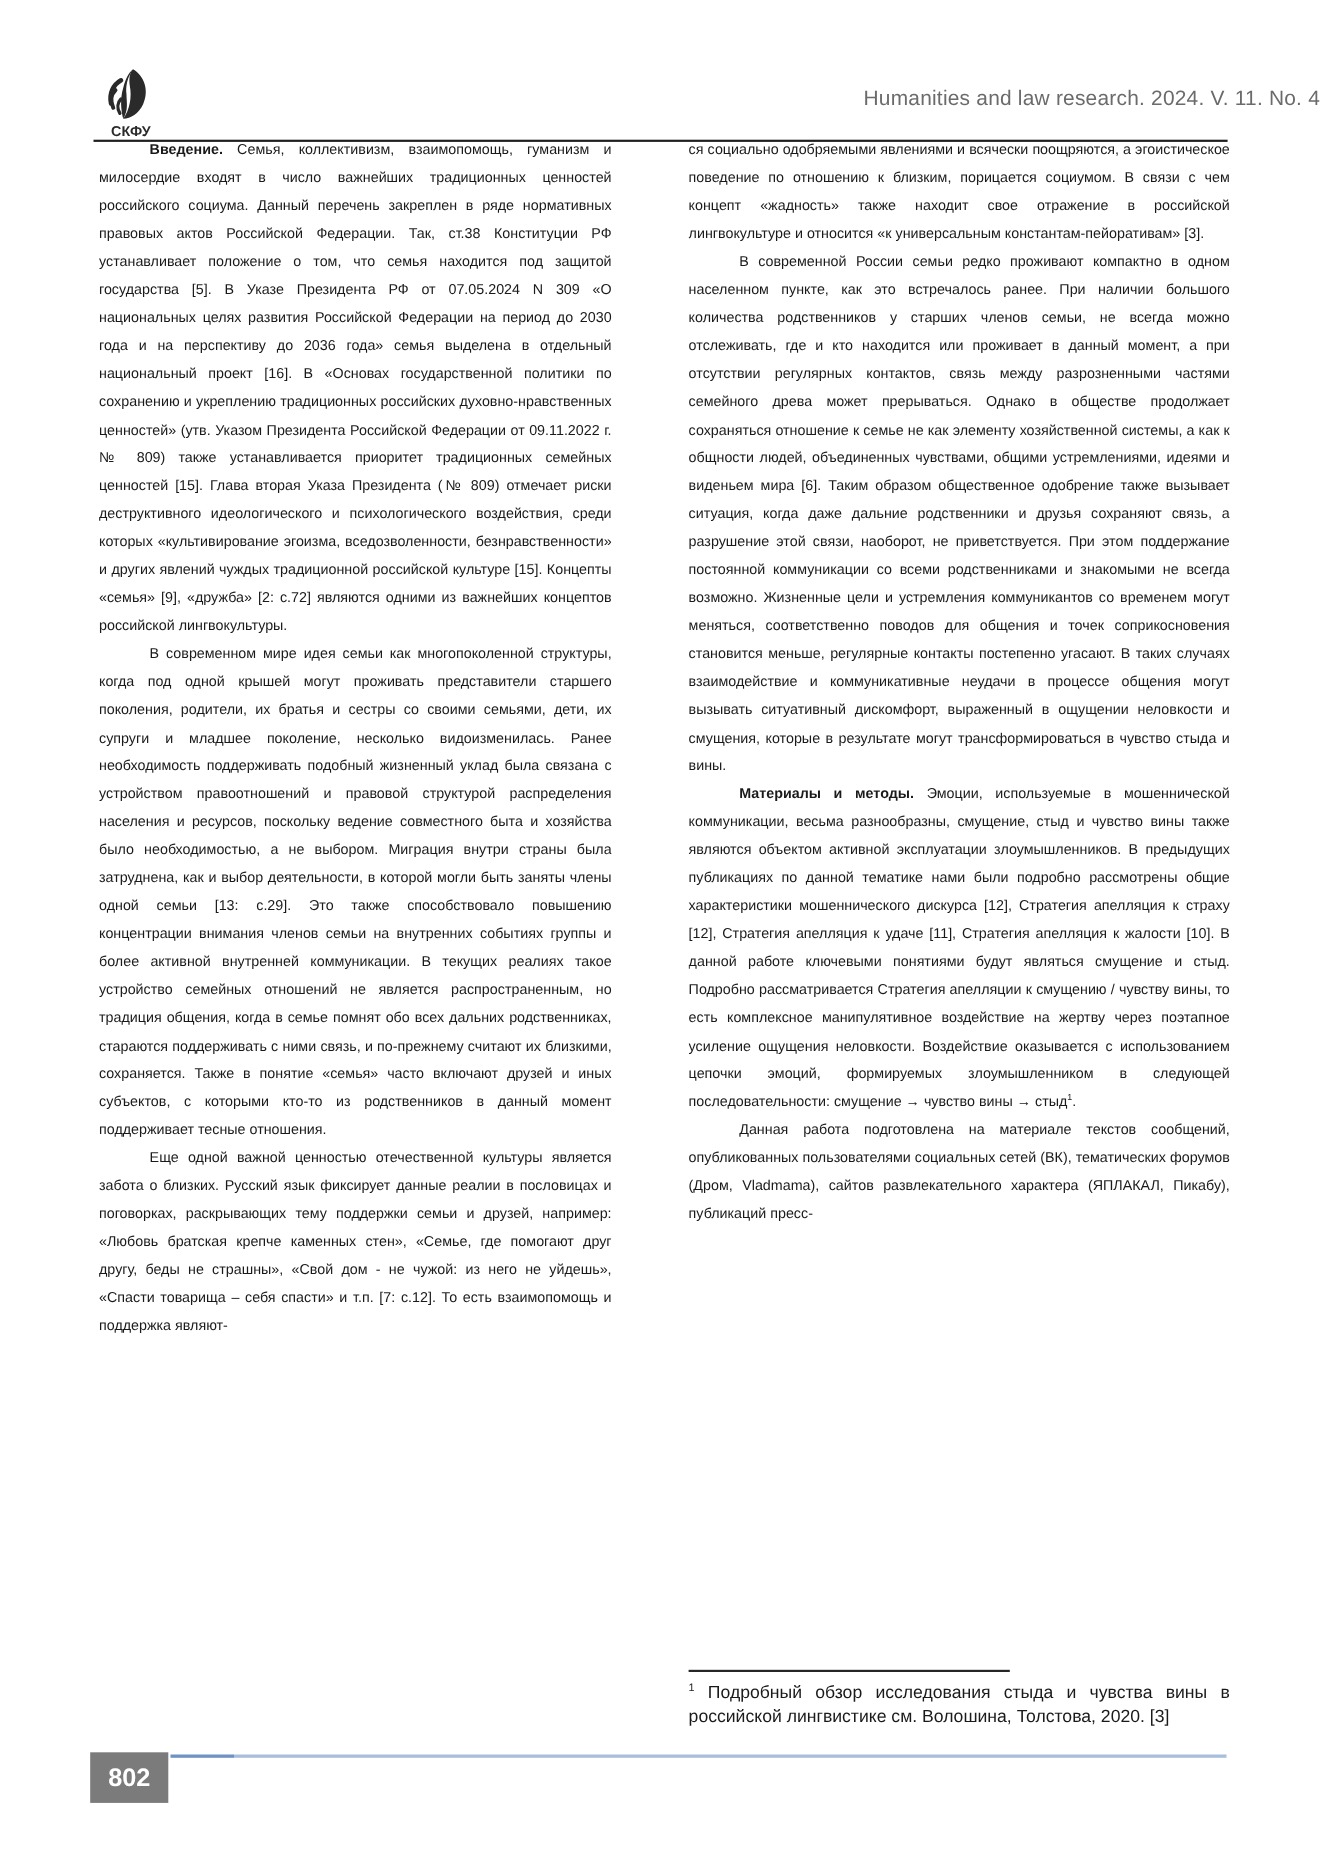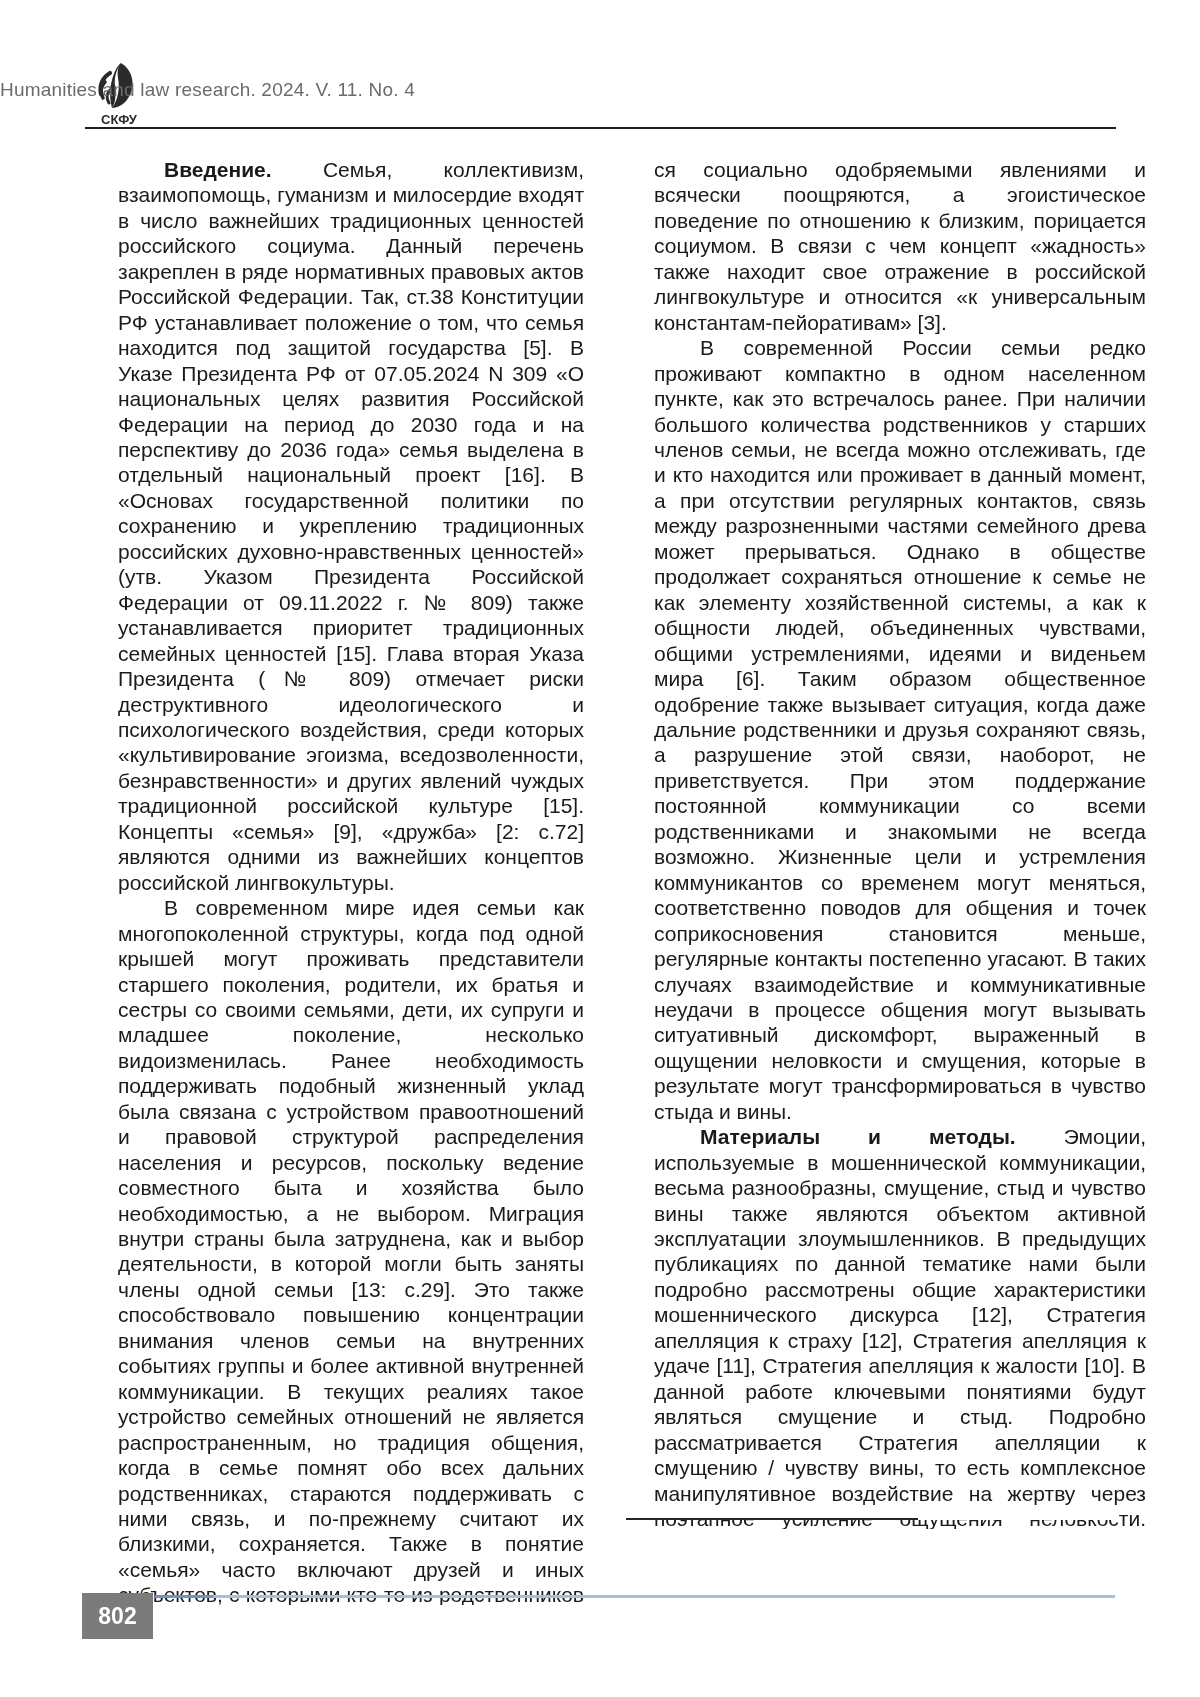--- a/index.html
+++ b/index.html
@@ -7,30 +7,30 @@
   body {
     position:relative;
     height:1697px;
     background:#ffffff;
     font-family:"Liberation Sans", sans-serif;
     color:#1a1a1a;
     overflow:hidden;
   }
   .journal-title {
     position:absolute; top:79px; left:0; width:1200px;
-    text-align:left; font-size:19px; color:#6b6b6b; letter-spacing:0.2px;
+    text-align:right; font-size:19px; color:#6b6b6b; letter-spacing:0.2px;
   }
   .logo { position:absolute; left:88px; top:60px; width:60px; height:70px;font-weight:bold; }
   .header-rule {
     position:absolute; left:85px; top:127px; width:1031px; height:2px; background:#1f1f1f;
   }
   .col {
-    position:absolute; top:157px;
-    font-size:21px; line-height:25.45px; text-align:justify;
-    hyphens:auto;margin-left:28px; -webkit-hyphens:auto;
+    position:absolute; top:123px;
+    font-size:13px; line-height:25.45px; text-align:justify;
+    hyphens:auto; -webkit-hyphens:auto;
   }
   .col-left  { left:90px;  width:466px; height:1448px; overflow:hidden; }
   .col-right { left:626px; width:492px; height:1372px; overflow:hidden; }
   .col p { text-indent:46px; margin:0; }
   .col p.no-indent { text-indent:0; }
   .lead { font-weight:bold; }
   sup { font-size:62%; vertical-align:super; line-height:0; }
   .footnote-block {
     position:absolute; left:626px; top:1514px; width:492px;
     background:#ffffff; padding-top:4px;
@@ -82,19 +82,20 @@
 
   <section class="col col-right">
     <p class="no-indent">ся социально одобряемыми явлениями и всячески поощряются, а эгоистическое поведение по отношению к близким, порицается социумом. В связи с чем концепт «жадность» также находит свое отражение в российской лингвокультуре и относится «к универсальным константам-пейоративам» [3].</p>
     <p>В современной России семьи редко проживают компактно в одном населенном пункте, как это встречалось ранее. При наличии большого количества родственников у старших членов семьи, не всегда можно отслеживать, где и кто находится или проживает в данный момент, а при отсутствии регулярных контактов, связь между разрозненными частями семейного древа может прерываться. Однако в обществе продолжает сохраняться отношение к семье не как элементу хозяйственной системы, а как к общности людей, объединенных чувствами, общими устремлениями, идеями и виденьем мира [6]. Таким образом общественное одобрение также вызывает ситуация, когда даже дальние родственники и друзья сохраняют связь, а разрушение этой связи, наоборот, не приветствуется. При этом поддержание постоянной коммуникации со всеми родственниками и знакомыми не всегда возможно. Жизненные цели и устремления коммуникантов со временем могут меняться, соответственно поводов для общения и точек соприкосновения становится меньше, регулярные контакты постепенно угасают. В таких случаях взаимодействие и коммуникативные неудачи в процессе общения могут вызывать ситуативный дискомфорт, выраженный в ощущении неловкости и смущения, которые в результате могут трансформироваться в чувство стыда и вины.</p>
     <p><b class="lead">Материалы и методы.</b><span> Эмоции, используемые в мошеннической коммуникации, весьма разнообразны, смущение, стыд и чувство вины также являются объектом активной эксплуатации злоумышленников. В предыдущих публикациях по данной тематике нами были подробно рассмотрены общие характеристики мошеннического дискурса [12], Стратегия апелляция к страху [12], Стратегия апелляция к удаче [11], Стратегия апелляция к жалости [10]. В данной работе ключевыми понятиями будут являться смущение и стыд. Подробно рассматривается Стратегия апелляции к смущению / чувству вины, то есть комплексное манипулятивное воздействие на жертву через поэтапное усиление ощущения неловкости. Воздействие оказывается с использованием цепочки эмоций, формируемых злоумышленником в следующей последовательности: смущение → чувство вины → стыд</span><sup>1</sup><span>.</span></p>
     <p>Данная работа подготовлена на материале текстов сообщений, опубликованных пользователями социальных сетей (ВК), тематических форумов (Дром, Vladmama), сайтов развлекательного характера (ЯПЛАКАЛ, Пикабу), публикаций пресс-</p>
   </section>
 
   <aside class="footnote-block">
     <div class="footnote-rule"></div>
+    <p class="footnote-text"><sup>1</sup> <span>Подробный обзор исследования стыда и чувства вины в российской лингвистике см. Волошина, Толстова, 2020. [3]</span></p>
   </aside>
 
   <div class="blue-line"></div>
 
   <div class="page-number-box">802</div>
 
 </div>
 
 </body></html>

